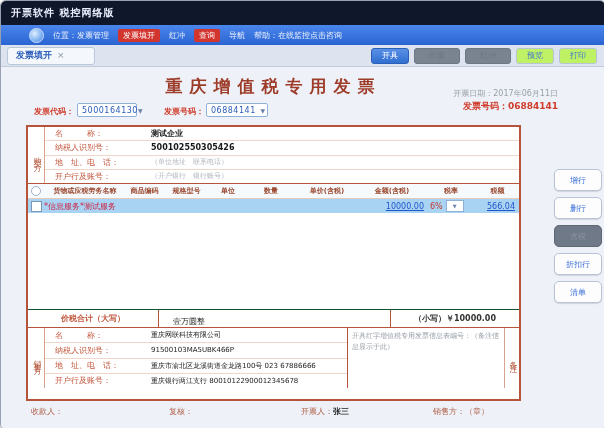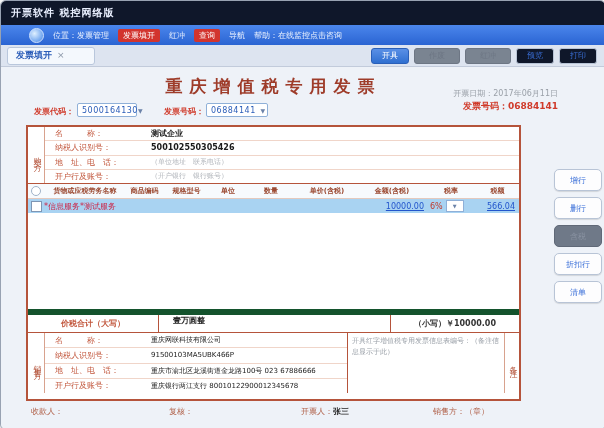--- a/index.html
+++ b/index.html
@@ -22,21 +22,21 @@
           border-bottom:1px solid #c2cbdb;display:flex;align-items:center;box-sizing:border-box;}
   .tab{margin-left:6px;height:16px;background:#f4f8fd;border:1px solid #b9c7dc;border-radius:3px;
        display:flex;align-items:center;gap:5px;padding:0 8px;width:70px;}
   .tab-label{color:#2a5cb8;font-size:9px;font-weight:bold;white-space:nowrap;}
   .tab-close{color:#8a96a8;font-size:9px;line-height:1;}
   .tb-btns{margin-left:auto;margin-right:8px;display:flex;gap:5px;}
   .btn{height:16px;min-width:38px;border-radius:3px;font-size:8px;display:flex;align-items:center;
        justify-content:center;padding:0 6px;box-sizing:border-box;cursor:pointer;}
   .btn-primary{background:linear-gradient(180deg,#5a90e6,#2f6fd0);color:#fff;border:1px solid #2a5fb8;width:34px;}
   .btn-disabled{background:#7a8491;color:#6d7684;border:1px solid #6d7684;width:46px;}
-  .btn-default{background:#0f172a;color:#3a6fd8;border:1px solid #b8c4d6;}
+  .btn-default{background:#bef264;color:#3a6fd8;border:1px solid #b8c4d6;}
   
   .content{position:absolute;left:0;top:66px;width:604px;height:362px;background:#eef2f8;}
   .inv-title{position:absolute;left:25px;top:8px;width:495px;text-align:center;
              font-family:"DejaVu Serif",serif;font-size:17px;font-weight:bold;color:#9e3c2a;letter-spacing:7px;}
   .date-line{position:absolute;left:375px;top:21px;width:182px;text-align:right;font-size:8px;color:#9aa0a8;}
   .number-line{position:absolute;left:375px;top:33px;width:182px;text-align:right;font-size:9px;color:#d03a2a;font-weight:bold;}
   .sel-row{position:absolute;left:0;top:36px;width:540px;height:16px;font-size:8px;}
   .sel-label{position:absolute;color:#d03a2a;font-weight:bold;top:3px;}
   .combo{position:absolute;top:0;height:14px;background:#fff;border:1px solid #8fb0d8;border-radius:2px;
          display:flex;align-items:center;justify-content:space-between;padding:0 2px 0 4px;box-sizing:border-box;}
@@ -76,24 +76,24 @@
   .td-amount{color:#2255cc;text-decoration:underline;text-align:right;padding-right:2px;box-sizing:border-box;}
   .td-rate{color:#c0392b;display:flex;align-items:center;gap:3px;justify-content:flex-start;padding-left:4px;box-sizing:border-box;}
   .mini-combo{width:16px;height:10px;background:#fff;border:1px solid #8fb0d8;display:flex;align-items:center;justify-content:center;}
   .mini-combo span{font-size:5px;color:#6b82a8;}
   .td-tax{color:#2255cc;text-decoration:underline;text-align:right;padding-right:4px;box-sizing:border-box;}
   .tbody-empty{height:96px;background:#fff;}
   .total-row{height:15px;border-top:1px solid #b5543b;position:relative;}
   .total-label{position:absolute;left:34px;top:3px;color:#c2573d;font-size:8px;letter-spacing:10px;font-weight:bold;}
   .total-amount{position:absolute;left:230px;width:120px;text-align:center;top:3px;font-size:8px;color:#333;}
   .total-tax{position:absolute;left:360px;width:120px;text-align:center;top:3px;font-size:8px;color:#333;}
-  .grand-row{height:17px;border-top:6px solid #14532d;display:flex;align-items:flex-start;}
+  .grand-row{height:17px;border-top:1px solid #14532d;display:flex;align-items:flex-end;}
   .grand-label{width:130px;flex:0 0 auto;color:#c2573d;font-size:8px;font-weight:bold;text-align:center;
                border-right:1px solid #b5543b;align-self:stretch;display:flex;align-items:center;justify-content:center;}
-  .grand-cap{flex:1;color:#222;font-size:8px;font-weight:bold;padding-left:14px;}
+  .grand-cap{flex:1;color:#222;font-size:8px;font-weight:normal;padding-left:14px;}
   .grand-small{width:128px;flex:0 0 auto;color:#333;font-size:8px;border-left:1px solid #b5543b;align-self:stretch;
                display:flex;align-items:center;justify-content:center;font-weight:bold;}
   .bottom-sec{height:60px;border-top:1px solid #b5543b;display:flex;}
   .seller-box{width:320px;flex:0 0 auto;display:flex;border-right:1px solid #b5543b;box-sizing:border-box;}
   .seller-box .fval{font-weight:normal;color:#222;font-size:7px;}
   .remarks-box{flex:1;display:flex;}
   .remarks-text{flex:1;color:#9aa0a8;font-size:7px;padding:3px 4px;line-height:1.5;}
   .vstrip-r{width:14px;border-left:1px solid #d8a28e;display:flex;align-items:center;justify-content:center;flex:0 0 auto;}
   
   .footer-item{position:absolute;top:339px;font-size:8px;color:#b06048;white-space:nowrap;}

